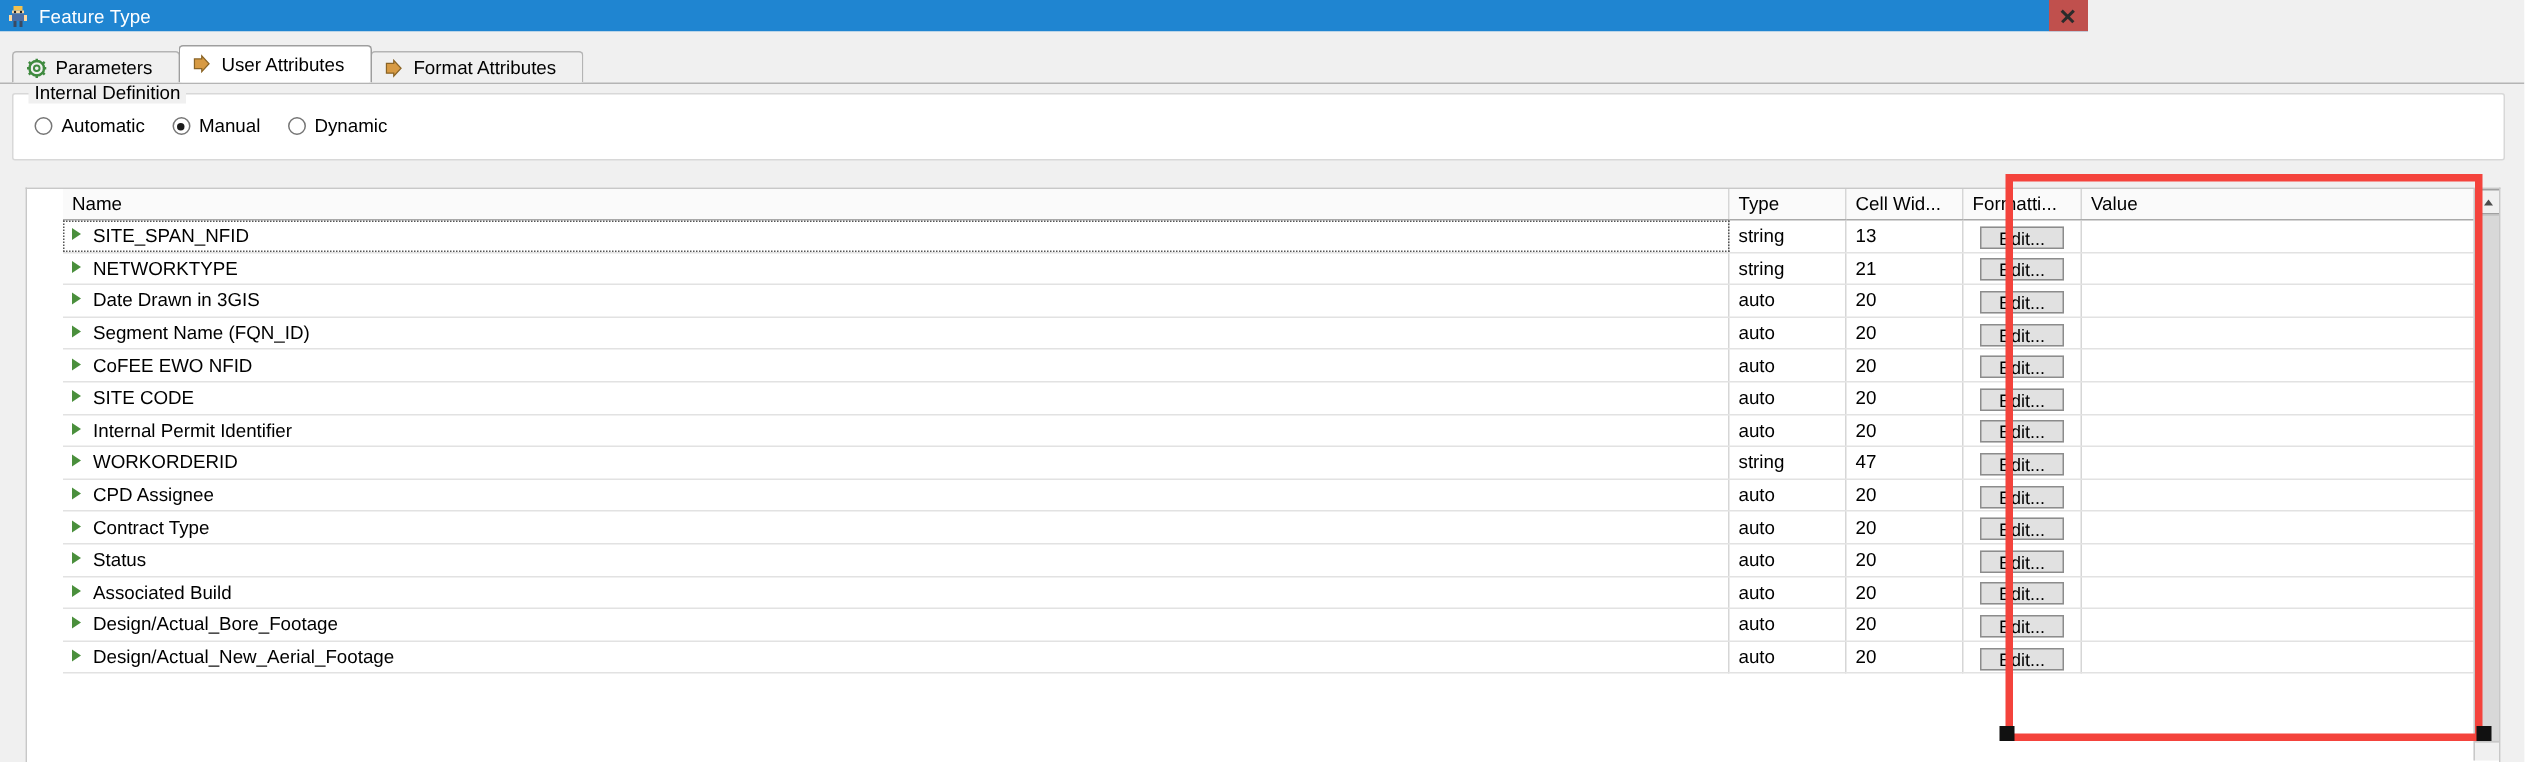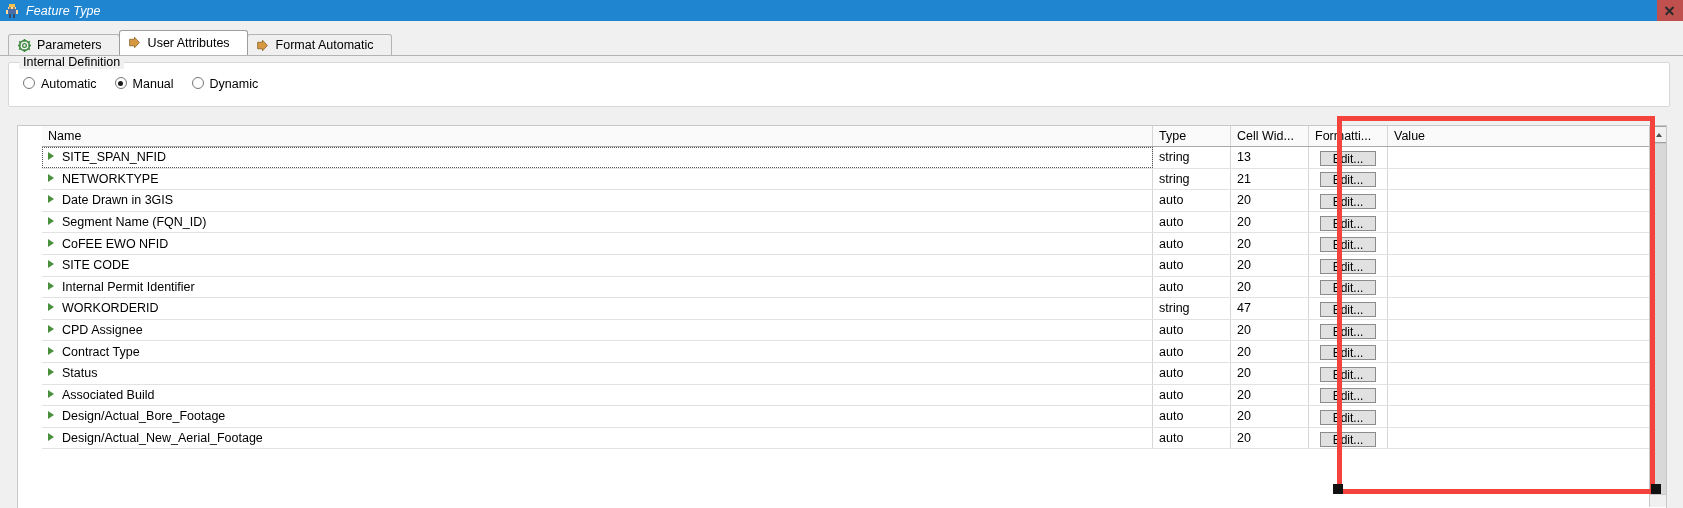--- a/index.html
+++ b/index.html
@@ -18,27 +18,26 @@
     width: 1683px;
     height: 508px;
     overflow: hidden;
     background: #f0f0f0;
   }
 
   
   .titlebar {
     position: absolute;
     left: 0; top: 0;
-    width: 1683px;
+    width: 1392px;
     height: 21px;
     background: #1f85d1;
     display: flex;
     align-items: center;
     overflow: hidden;
-    font-style: italic;
   }
   .title-icon {
     width: 16px; height: 16px;
     margin-left: 4px;
     margin-right: 6px;
     flex: 0 0 auto;
     position: relative;
   }
   .title-text {
     color: #ffffff;
@@ -144,20 +143,21 @@
     white-space: nowrap;
   }
   .radio-row {
     position: absolute;
     left: 14px; top: 14px;
     display: flex;
     align-items: center;
   }
   .radio-item {
     display: flex;
+    align-items: center;
     margin-right: 18px;
     font-size: 12.5px;
     white-space: nowrap;
   }
   .radio-dot {
     width: 12px; height: 12px;
     border: 1px solid #767676;
     border-radius: 50%;
     background: #ffffff;
     margin-right: 6px;
@@ -366,21 +366,21 @@
         </span>
         <span>User Attributes</span>
       </div>
 
       <div class="tab">
         <span class="ticon">
           <svg width="13" height="13" viewBox="0 0 16 16">
             <path d="M2 4 L8 4 L8 1.5 L14 8 L8 14.5 L8 12 L2 12 Z" fill="#d79a43" stroke="#8a6426" stroke-width="1"></path>
           </svg>
         </span>
-        <span>Format Automatic</span>
+        <span>Format Attributes</span>
       </div>
 
     </div>
 
     <div class="groupbox">
       <div class="group-title">Internal Definition</div>
       <div class="radio-row">
         <label class="radio-item">
           <span class="radio-dot"></span>
           <span>Automatic</span>

